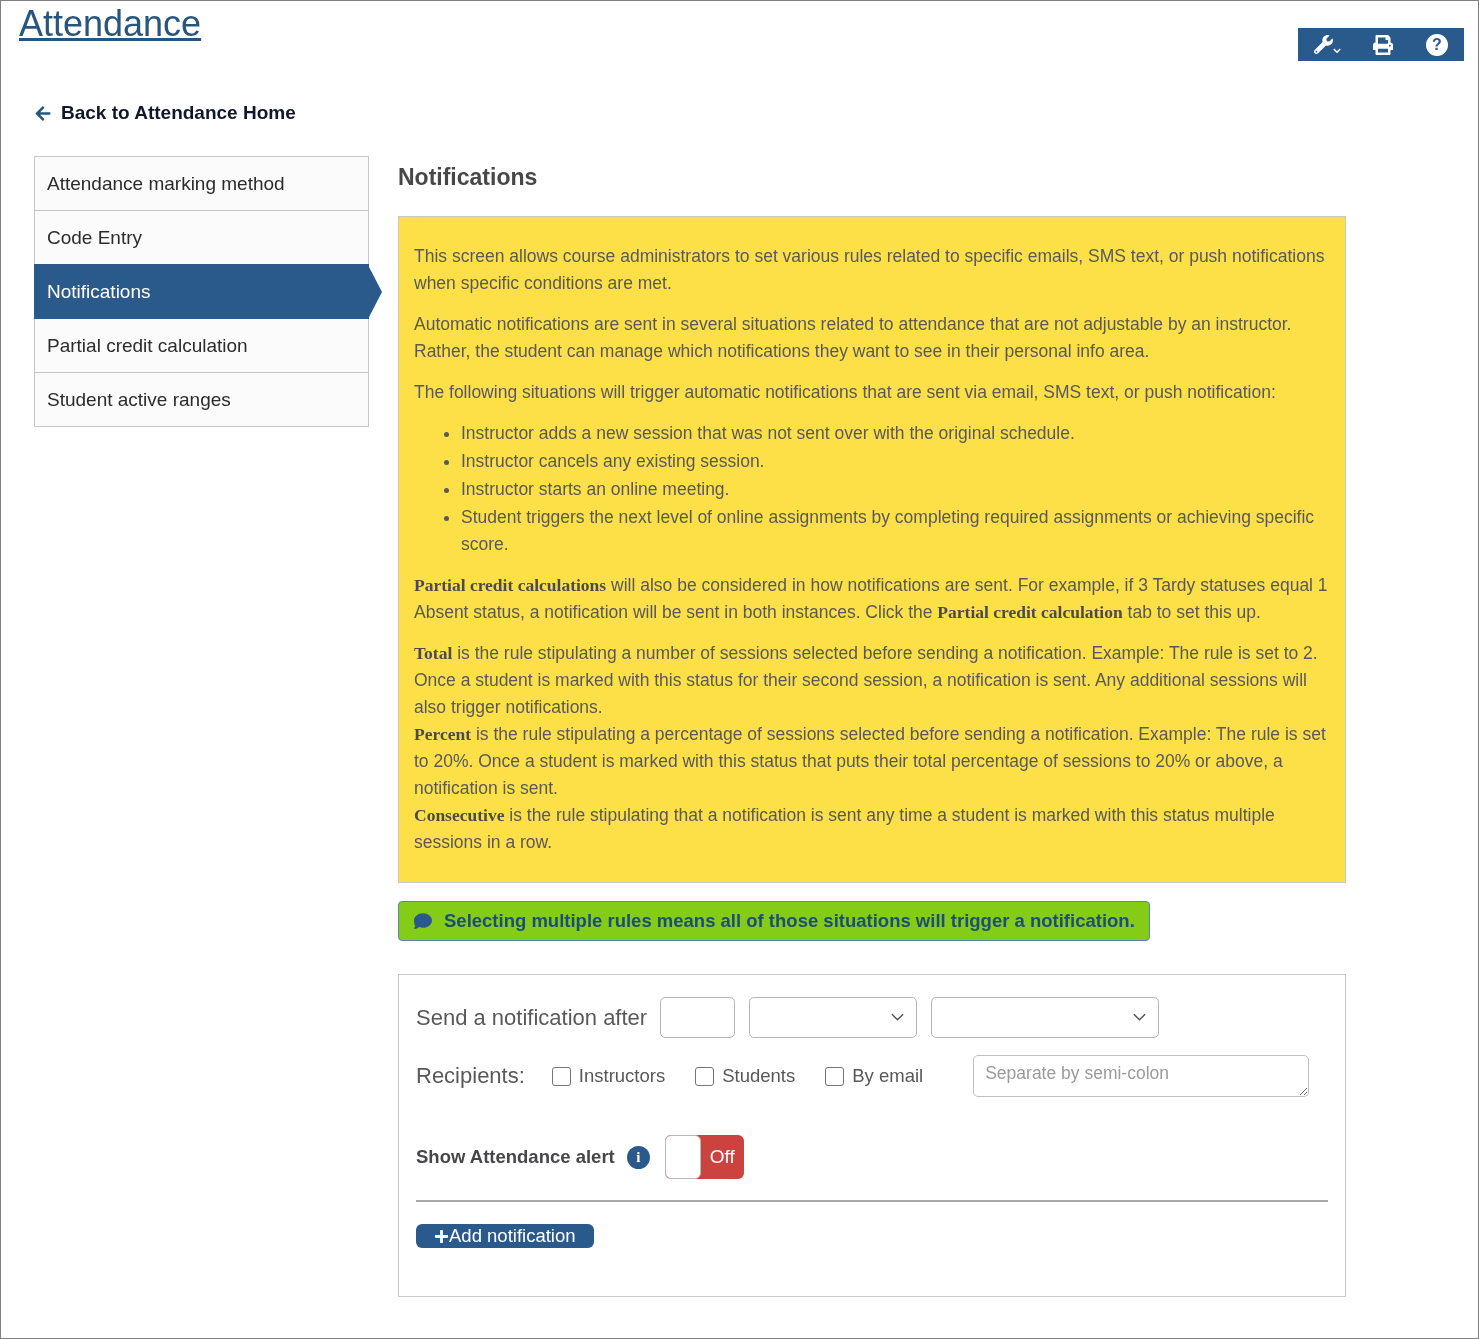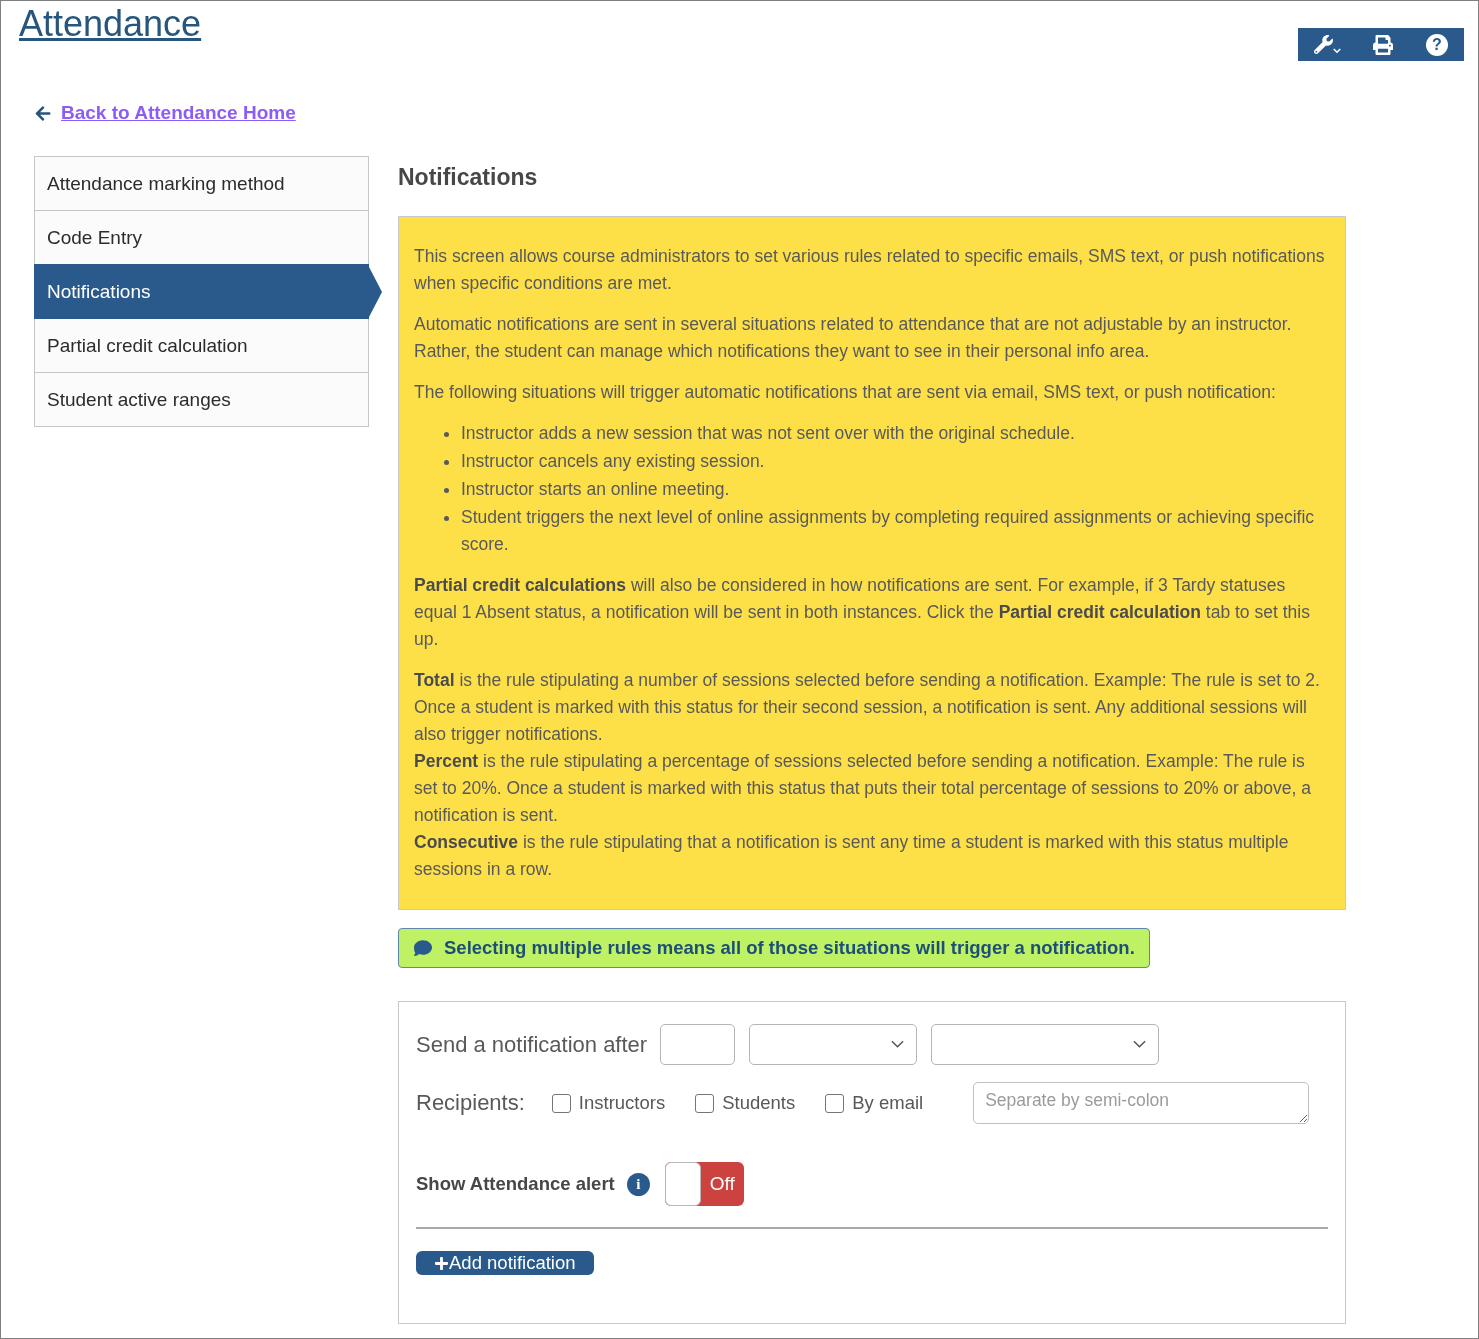--- a/index.html
+++ b/index.html
@@ -18,21 +18,21 @@
     position:absolute;top:27px;right:14px;width:166px;height:33px;
     background:#2a5a8c;display:flex;align-items:center;justify-content:space-around;
   }
   .tool{display:inline-flex;align-items:flex-end;cursor:pointer;}
   .help-circle{
     width:22px;height:22px;border-radius:50%;background:#fff;color:#2a5a8c;
     font-weight:bold;font-size:16px;display:inline-flex;align-items:center;justify-content:center;
   }
   .back-link{
     position:absolute;top:101px;left:33px;font-size:19px;font-weight:bold;
-    color:#8b5cf6;text-decoration:underline;display:inline-flex;align-items:center;gap:9px;
+    color:#0f172a;display:inline-flex;align-items:center;gap:9px;
   }
   
   .layout{position:absolute;top:155px;left:33px;width:1312px;display:flex;gap:29px;align-items:flex-start;}
   
   .sidebar{width:335px;flex:none;list-style:none;margin:0;padding:0;}
   .sidebar li{
     box-sizing:border-box;height:55px;padding:0 12px;display:flex;align-items:center;
     font-size:19px;color:#2c2c2e;background:#fbfbfb;border:1px solid #c6c6c6;
     margin-top:-1px;cursor:pointer;position:relative;
   }
@@ -44,29 +44,29 @@
     border-left:14px solid #2a5a8c;
   }
   
   .main{width:948px;flex:none;}
   .main-heading{margin:8px 0 25px;font-size:23px;font-weight:bold;color:#47474a;}
   .info-box{
     box-sizing:border-box;background:#fde047;border:1px solid #c8c8c8;
     padding:12px 15px;font-size:17.5px;line-height:27px;color:#59595b;
   }
   .info-box p{margin:14px 0;}
-  .info-box b{color:#4b4b4d;}
+  .info-box b{color:#4b4b4d;font-family:Liberation Serif, serif;}
   .info-box ul{margin:6px 0 14px;padding-left:47px;}
   .info-box li{margin:1px 0;}
   .rules{margin:14px 0;}
   .rules p{margin:0;}
   
   .callout{
     margin-top:18px;display:inline-flex;align-items:center;gap:11px;
-    border:1.5px solid #5d87b0;background:#bef264;border-radius:4px;
+    border:1.5px solid #5d87b0;background:#84cc16;border-radius:4px;
     padding:8px 14px;font-size:18.5px;font-weight:bold;color:#1d4e79;
   }
   
   .form-box{
     box-sizing:border-box;margin-top:33px;border:1px solid #c8c8c8;
     padding:22px 17px 30px;min-height:323px;background:#fff;
   }
   .row{display:flex;align-items:center;}
   .form-label{font-size:22px;color:#59595b;}
   .count{

